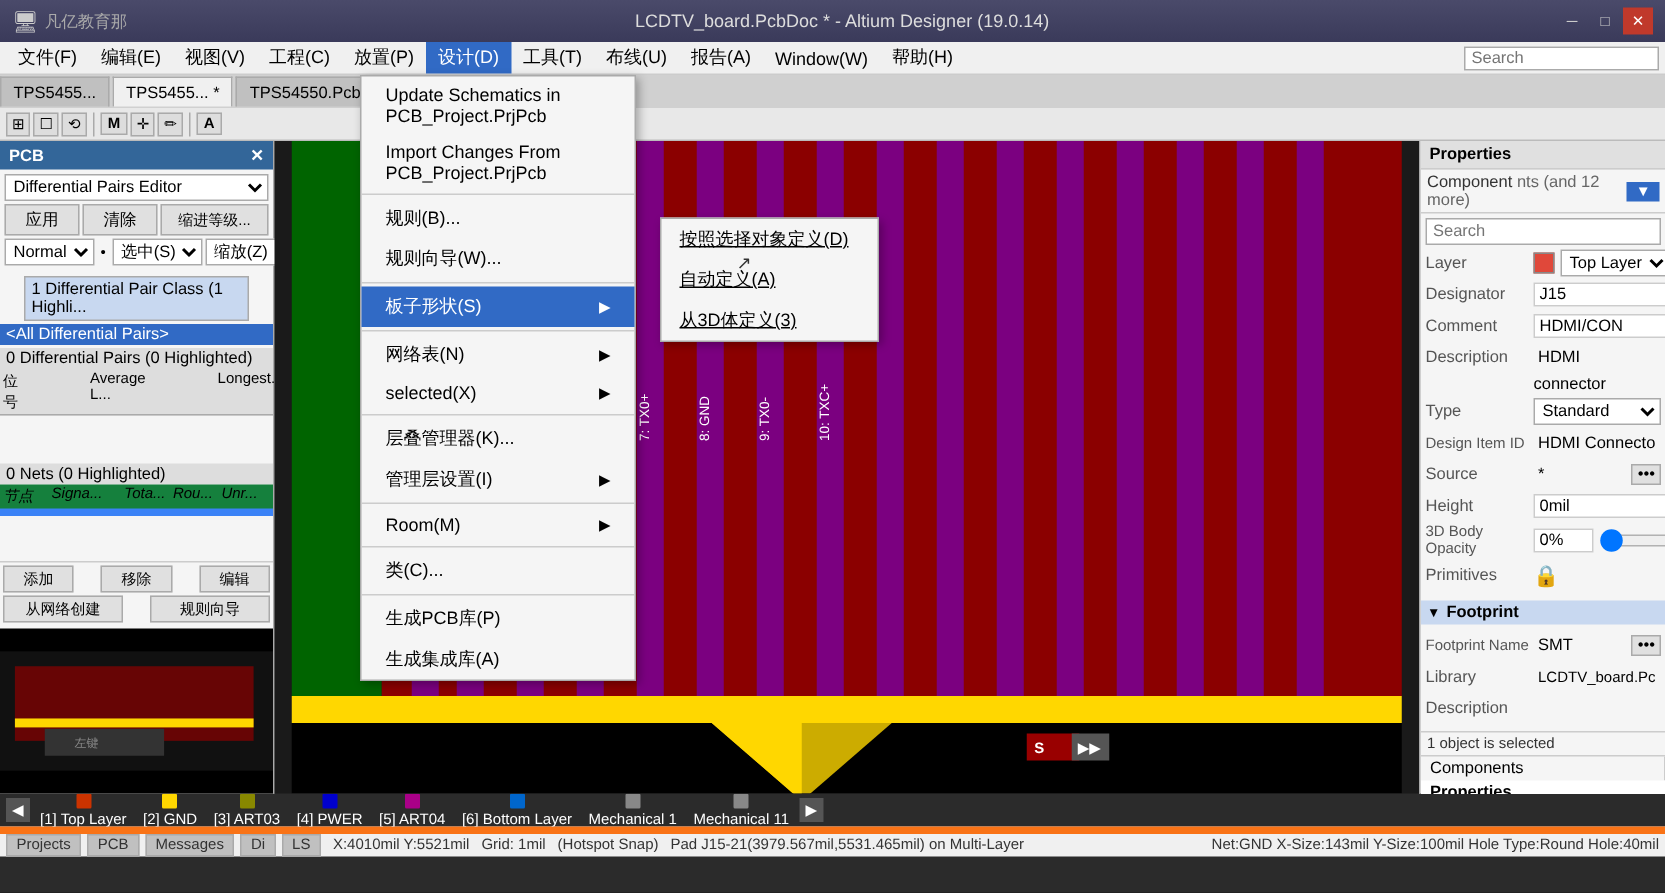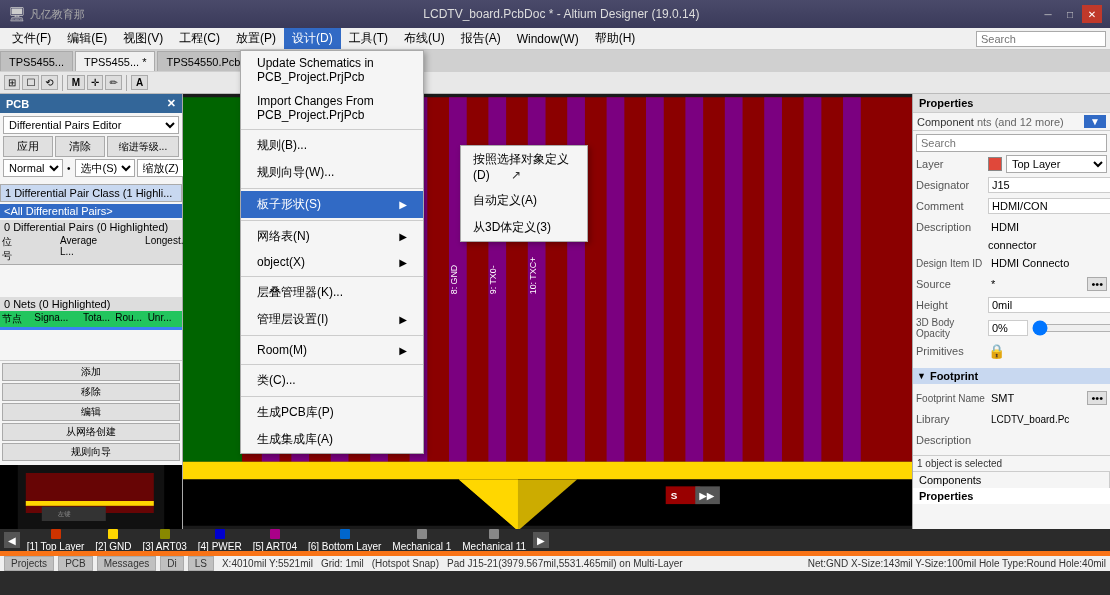--- a/index.html
+++ b/index.html
@@ -91,21 +91,21 @@
     .left-panel-btn {
       flex: 1; font-size: 11px; background: #e0e0e0;
       border: 1px solid #aaa; cursor: pointer; padding: 2px;
     }
     .panel-mode-row { display: flex; align-items: center; gap: 2px; margin-bottom: 2px; }
     .panel-mode-dropdown { font-size: 11px; background: white; border: 1px solid #aaa; padding: 1px; width: 60px; }
     .panel-list-header {
       background: #c8d8f0;
       border: 1px solid #aaa;
       padding: 2px 4px;
-      margin: 2px 0;
+      margin: 2px 16px;
       font-size: 11px;
     }
     .panel-list-item {
       padding: 1px 4px;
       font-size: 11px;
       cursor: pointer;
     }
     .panel-list-item.selected { background: #316AC5; color: white; }
 
     .panel-section-label {
@@ -141,21 +141,21 @@
     
     #canvas-area {
       flex: 1;
       position: relative;
       background: #1a1a1a;
       overflow: hidden;
     }
 
     
     #right-panel {
-      width: 198px;
+      width: 164px;
       background: #f5f5f5;
       border-left: 1px solid #aaa;
       display: flex;
       flex-direction: column;
       font-size: 11px;
       overflow: hidden;
     }
     #right-panel-header {
       background: #e0e0e0;
       padding: 3px 6px;
@@ -292,40 +292,41 @@
       justify-content: space-between;
       align-items: center;
     }
     .dmenu-item.highlighted { background: #316AC5; color: white; }
     .dmenu-separator { height: 1px; background: #ccc; margin: 2px 0; }
     .dmenu-arrow { font-size: 10px; }
 
     
     #shape-submenu {
       position: fixed;
-      left: 460px;
+      left: 440px;
       top: 145px;
-      width: 128px;
+      width: 146px;
       background: #f5f5f5;
       border: 1px solid #aaa;
       box-shadow: 2px 2px 6px rgba(0,0,0,0.3);
       z-index: 1001;
       font-size: 12px;
+      text-decoration: underline;
     }
     .smenu-item {
       padding: 5px 12px;
       cursor: pointer;
     }
 
     
     .pair-section {
       border-top: 1px solid #ccc;
       padding: 2px;
     }
-    .pair-row { display: flex; gap: 2px; margin-bottom: 2px; flex-direction: column; }
+    .pair-row { display: flex; gap: 18px; margin-bottom: 2px; }
     .pair-btn { flex: 1; font-size: 10px; background: #e0e0e0; border: 1px solid #aaa; cursor: pointer; padding: 1px; }
 
     .component-header {
       font-size: 11px; color: #333;
       padding: 2px 4px;
       border-bottom: 1px solid #ccc;
       display: flex; align-items: center; justify-content: space-between;
     }
     .filter-btn {
       background: #316AC5; color: white;
@@ -423,21 +424,21 @@
     </div>
     <div style="display:flex;font-size:10px;padding:1px 2px;background:#ddd;border-bottom:1px solid #aaa;gap:48px;">
       <span style="flex:1;">位号</span>
       <span style="flex:1.5;">Average L...</span>
       <span style="flex:1.5;">Longest...</span>
     </div>
     <div style="height:30px;"></div>
     <div class="panel-section-label">
       <span>0 Nets (0 Highlighted)</span>
     </div>
-    <div style="display:flex;font-size:10px;padding:1px 2px;background:#22c55e;border-bottom:3px solid #3b82f6;">
+    <div style="display:flex;font-size:10px;padding:1px 2px;background:#15803d;border-bottom:5px solid #3b82f6;font-style:italic;">
       <span style="flex:1;">节点</span>
       <span style="flex:1.5;">Signa...</span>
       <span style="flex:1;">Tota...</span>
       <span style="flex:1;">Rou...</span>
       <span style="flex:1;">Unr...</span>
     </div>
     <div style="height:30px;"></div>
     <div class="pair-section">
       <div class="pair-row">
         <button class="pair-btn">添加</button>
@@ -553,20 +554,26 @@
         </div>
 
         
         <div class="prop-row">
           <span class="prop-label">Description</span>
           <span class="prop-full-value">HDMI</span>
         </div>
         <div style="padding-left:72px;font-size:11px;margin-bottom:3px;">connector</div>
 
         
+        <div class="prop-row">
+          <span class="prop-label">Type</span>
+          <select class="prop-dropdown">
+            <option>Standard</option>
+          </select>
+        </div>
 
         
         <div class="prop-row">
           <span class="prop-label" style="font-size:10px;">Design Item ID</span>
           <span class="prop-value no-border">HDMI Connecto</span>
         </div>
 
         
         <div class="prop-row">
           <span class="prop-label">Source</span>
@@ -698,21 +705,21 @@
   <div class="dmenu-item highlighted">
     <span>板子形状(S)</span>
     <span class="dmenu-arrow">▶</span>
   </div>
   <div class="dmenu-separator"></div>
   <div class="dmenu-item">
     <span>网络表(N)</span>
     <span class="dmenu-arrow">▶</span>
   </div>
   <div class="dmenu-item">
-    <span>object(X)</span>
+    <span>selected(X)</span>
     <span class="dmenu-arrow">▶</span>
   </div>
   <div class="dmenu-separator"></div>
   <div class="dmenu-item">
     <span>层叠管理器(K)...</span>
   </div>
   <div class="dmenu-item">
     <span>管理层设置(I)</span>
     <span class="dmenu-arrow">▶</span>
   </div>

